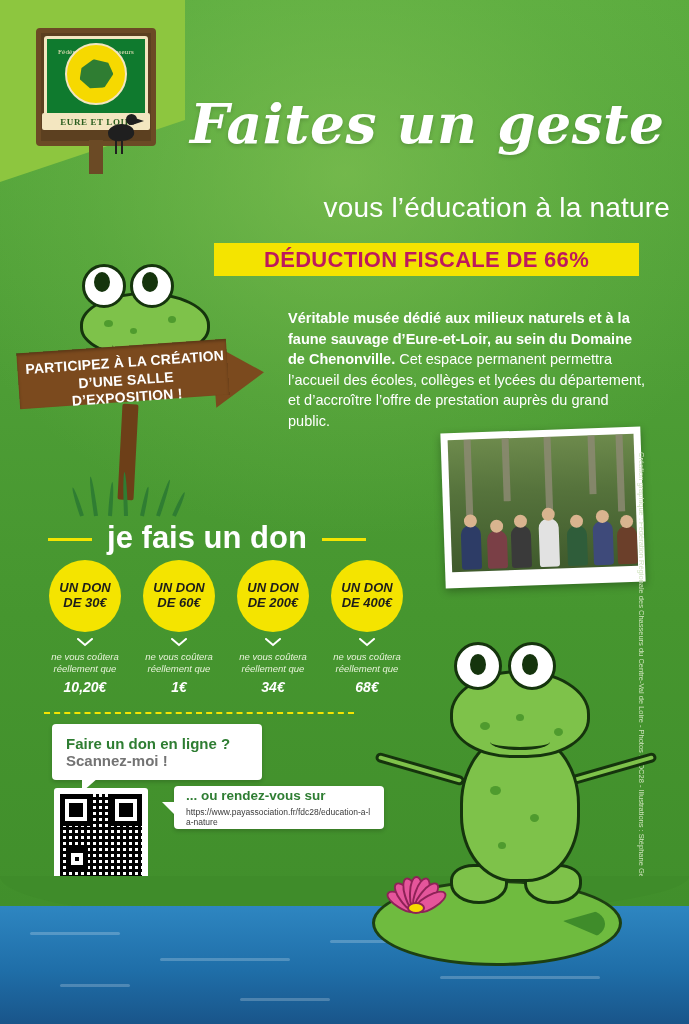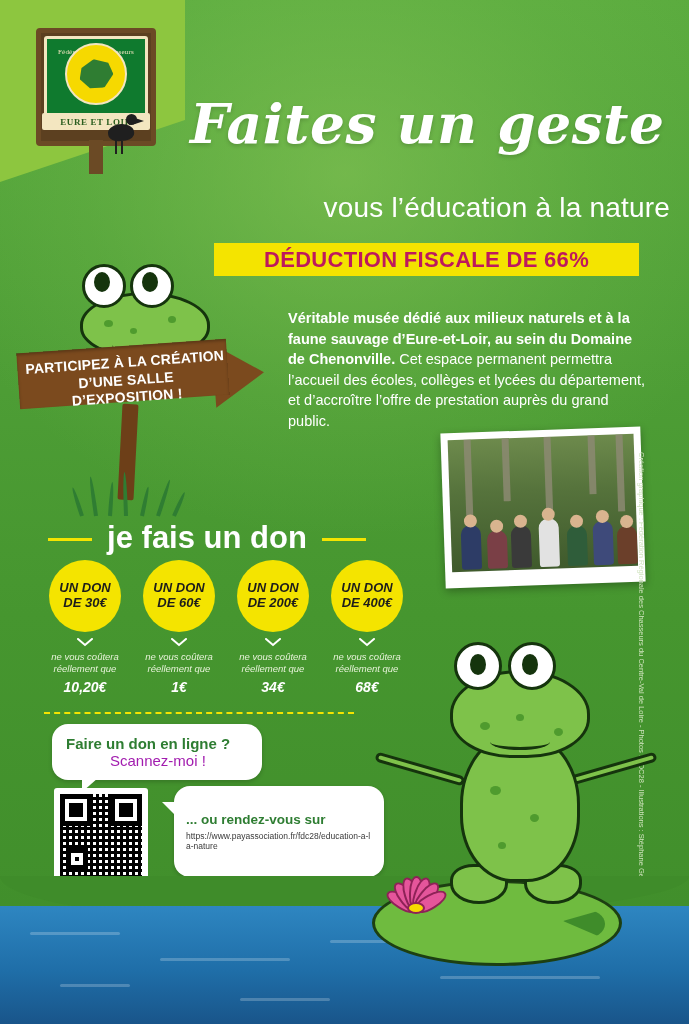--- a/index.html
+++ b/index.html
@@ -340,40 +340,40 @@
     position: absolute;
     left: 44px; top: 712px;
     width: 310px;
     border-top: 2px dashed #f4e400;
   }
 
   
   .bubble {
     position: absolute;
     background: #ffffff;
-    border-radius: 16px;
+    border-radius: 4px;
     box-shadow: 0 2px 4px rgba(0,0,0,0.18);
   }
   .bubble.scan {
     left: 52px; top: 724px;
     width: 210px; padding: 11px 14px;
   }
   .bubble.scan:after {
     content: "";
     position: absolute;
     left: 30px; bottom: -12px;
     border-top: 14px solid #ffffff;
     border-right: 16px solid transparent;
   }
   .bubble.scan .l1 { color: #2e7d32; font-size: 15px; font-weight: bold; }
-  .bubble.scan .l2 { color: #a21caf; font-size: 15px; font-weight: normal; margin-left: 44px; }
+  .bubble.scan .l2 { color: #737373; font-size: 15px; font-weight: bold; }
 
   .bubble.rdv {
     left: 174px; top: 786px;
-    width: 210px; padding: 26px 12px;
+    width: 210px; padding: 2px 12px;
   }
   .bubble.rdv:after {
     content: "";
     position: absolute;
     left: -12px; top: 16px;
     border-right: 14px solid #ffffff;
     border-bottom: 14px solid transparent;
   }
   .bubble.rdv .l1 { color: #2e7d32; font-size: 13.5px; font-weight: bold; }
   .bubble.rdv .l2 { color: #3a3a3a; font-size: 8.5px; margin-top: 4px; word-break: break-all; }

